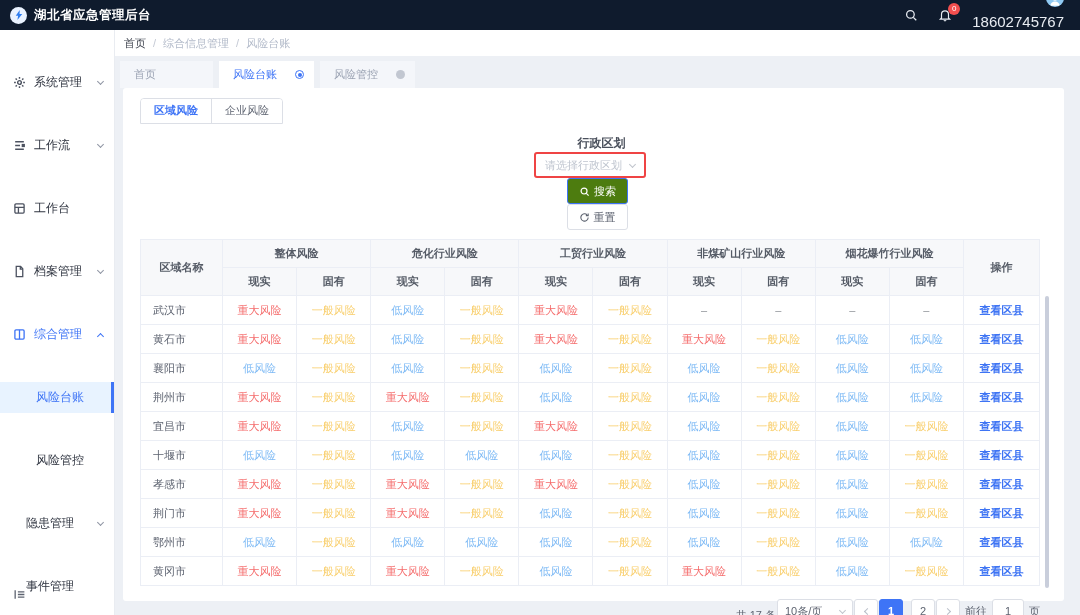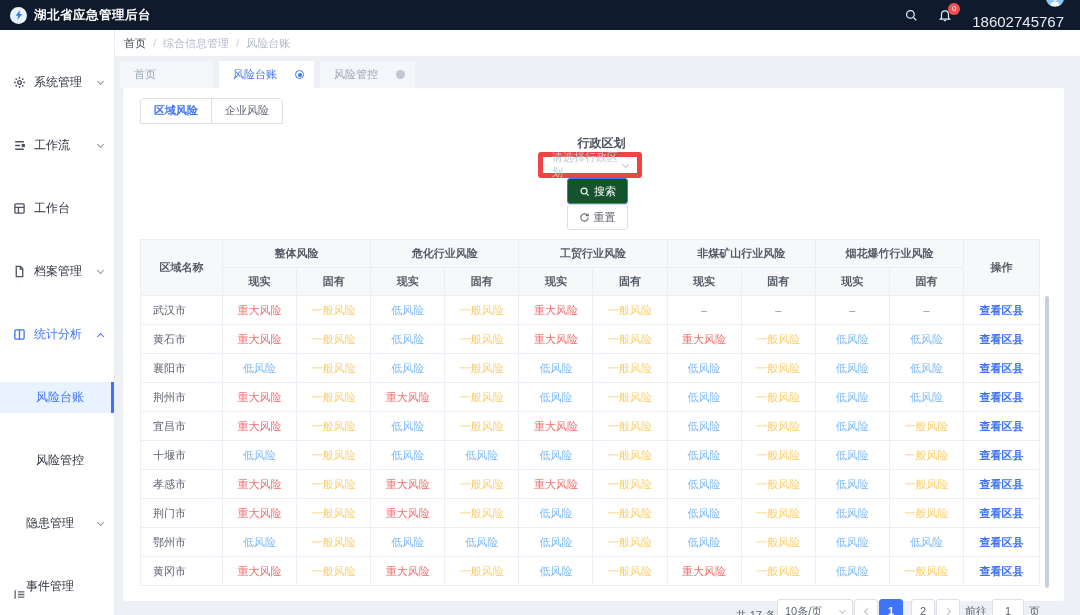--- a/index.html
+++ b/index.html
@@ -59,24 +59,24 @@
   .content{flex:1;padding:0 16px 14px 8px;background:#edf0f5;min-height:0;}
   .card{background:#fff;height:100%;border-radius:3px;position:relative;padding:10px 24px 0 17px;}
 
   .subtabs{display:inline-flex;border:1px solid #dcdfe6;border-radius:4px 4px 0 0;overflow:hidden;margin-bottom:9px;}
   .subtab{padding:0 13px;height:24px;line-height:23px;font-size:11px;color:#5d6370;border-right:1px solid #dcdfe6;cursor:pointer;background:#fff;}
   .subtab:last-child{border-right:none;}
   .subtab.active{color:#3e74f6;font-weight:bold;}
 
   .filter-row{display:flex;align-items:center;margin:2px 0 9px;flex-direction:column;}
   .filter-label{font-size:12px;font-weight:bold;color:#4a505c;margin-left:33px;margin-right:10px;}
-  .select{width:104px;height:26px;border:5px solid #ef4444;border-radius:3px;display:flex;align-items:center;justify-content:space-between;padding:0 9px;color:#bfc5cf;font-size:11px;background:#fff;cursor:pointer;}
+  .select{width:112px;height:26px;border:2px solid #ef4444;border-radius:3px;display:flex;align-items:center;justify-content:space-between;padding:0 9px;color:#bfc5cf;font-size:11px;background:#fff;cursor:pointer;}
   .select .chev{margin-top:-2px;border-color:#c0c4cc;}
   .btn{height:26px;border-radius:3px;font-size:11px;display:inline-flex;align-items:center;gap:4px;padding:0 11px;cursor:pointer;}
-  .btn-primary{background:#14532d;color:#fff;border:1px solid #3e74f6;margin-left:15px;align-items:center;}
+  .btn-primary{background:#4d7c0f;color:#fff;border:1px solid #3e74f6;margin-left:15px;align-items:center;}
   .btn-plain{background:#fff;color:#5d6370;border:1px solid #dcdfe6;margin-left:14px;}
 
   
   .table-wrap{position:relative;}
   table{width:100%;border-collapse:collapse;table-layout:fixed;}
   th,td{border:1px solid #ebeef5;font-size:11px;height:29px;text-align:center;font-weight:normal;overflow:hidden;white-space:nowrap;}
   th{background:#f7f8fa;color:#555b66;font-weight:bold;height:28px;text-align:center;}
   td.name-cell{text-align:left;padding-left:12px;color:#5d6370;}
   .risk-major{color:#f56c6c;}
   .risk-general{color:#f9cf6d;}
@@ -180,21 +180,21 @@
             <span class="mi-label">档案管理</span>
             <span class="chev down"></span>
           </div>
           <div class="menu-item lvl1 hl">
             <span class="mi-icon">
               <svg viewBox="0 0 24 24" fill="none" stroke="currentColor" stroke-width="2.4">
                 <rect x="3.5" y="3.5" width="17" height="17" rx="2"></rect>
                 <path d="M12 3.5v17"></path>
               </svg>
             </span>
-            <span class="mi-label">统计分析</span>
+            <span class="mi-label">综合管理</span>
             <span class="chev up"></span>
           </div>
           <div class="menu-item lvl3 active">
             <span class="mi-label">风险台账</span>
           </div>
           <div class="menu-item lvl3">
             <span class="mi-label">风险管控</span>
           </div>
           <div class="menu-item lvl2">
             <span class="mi-label">隐患管理</span>

